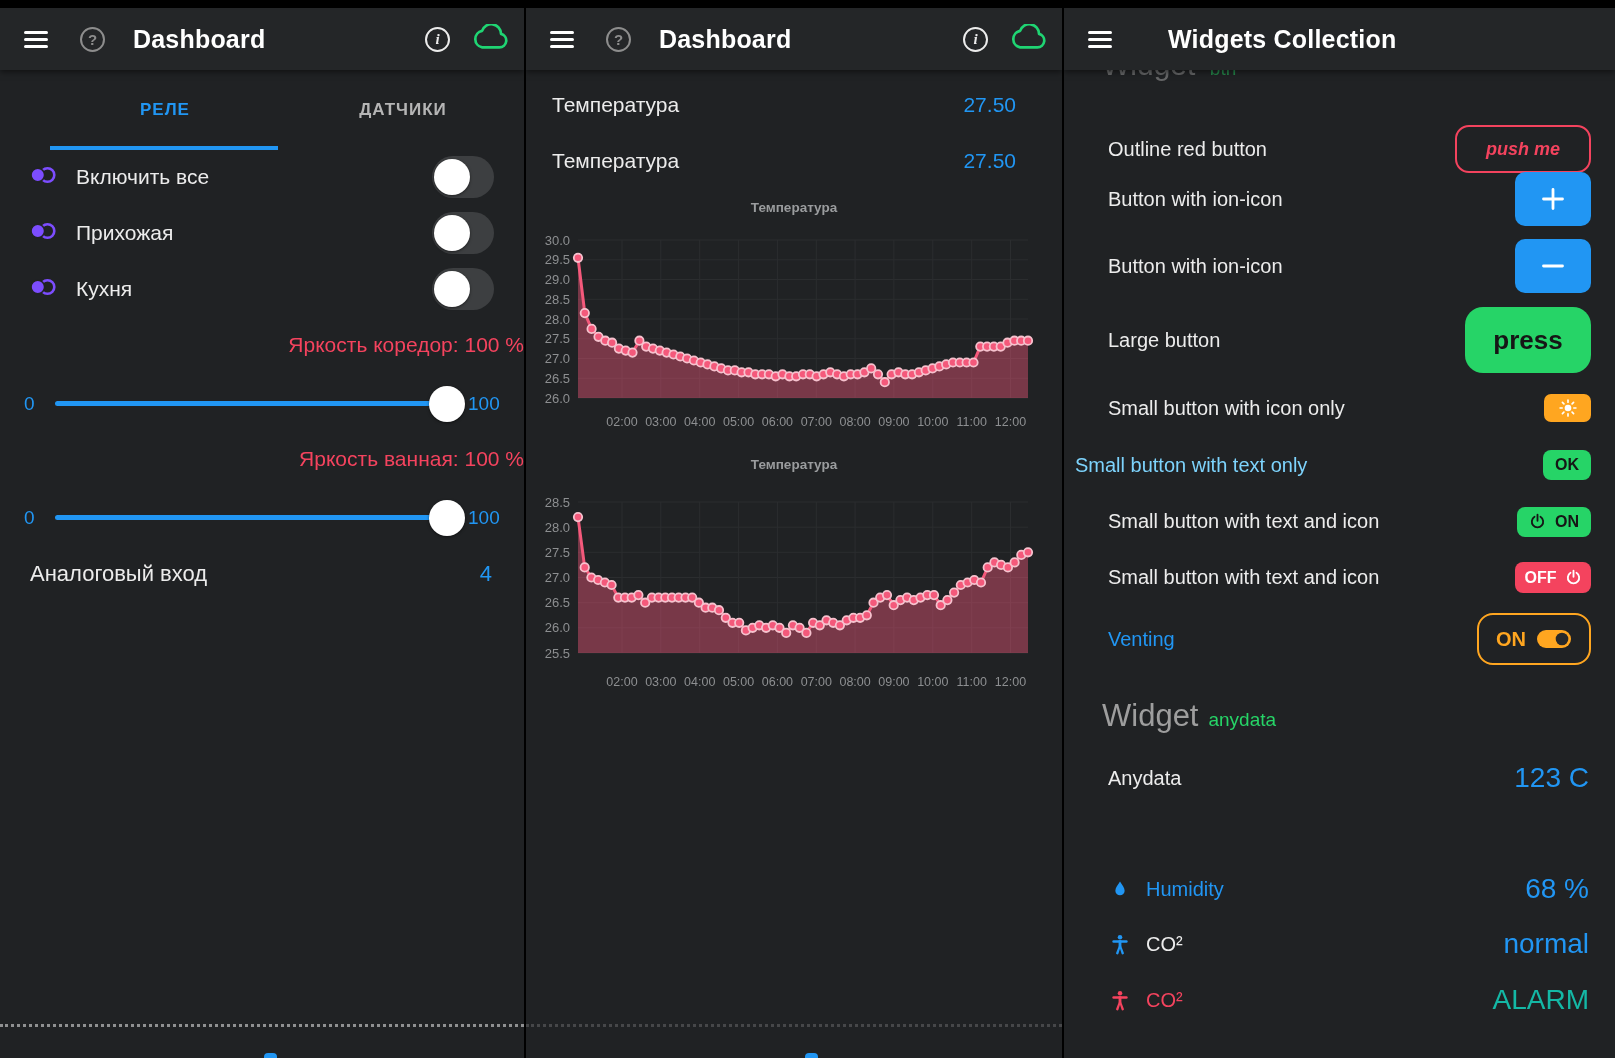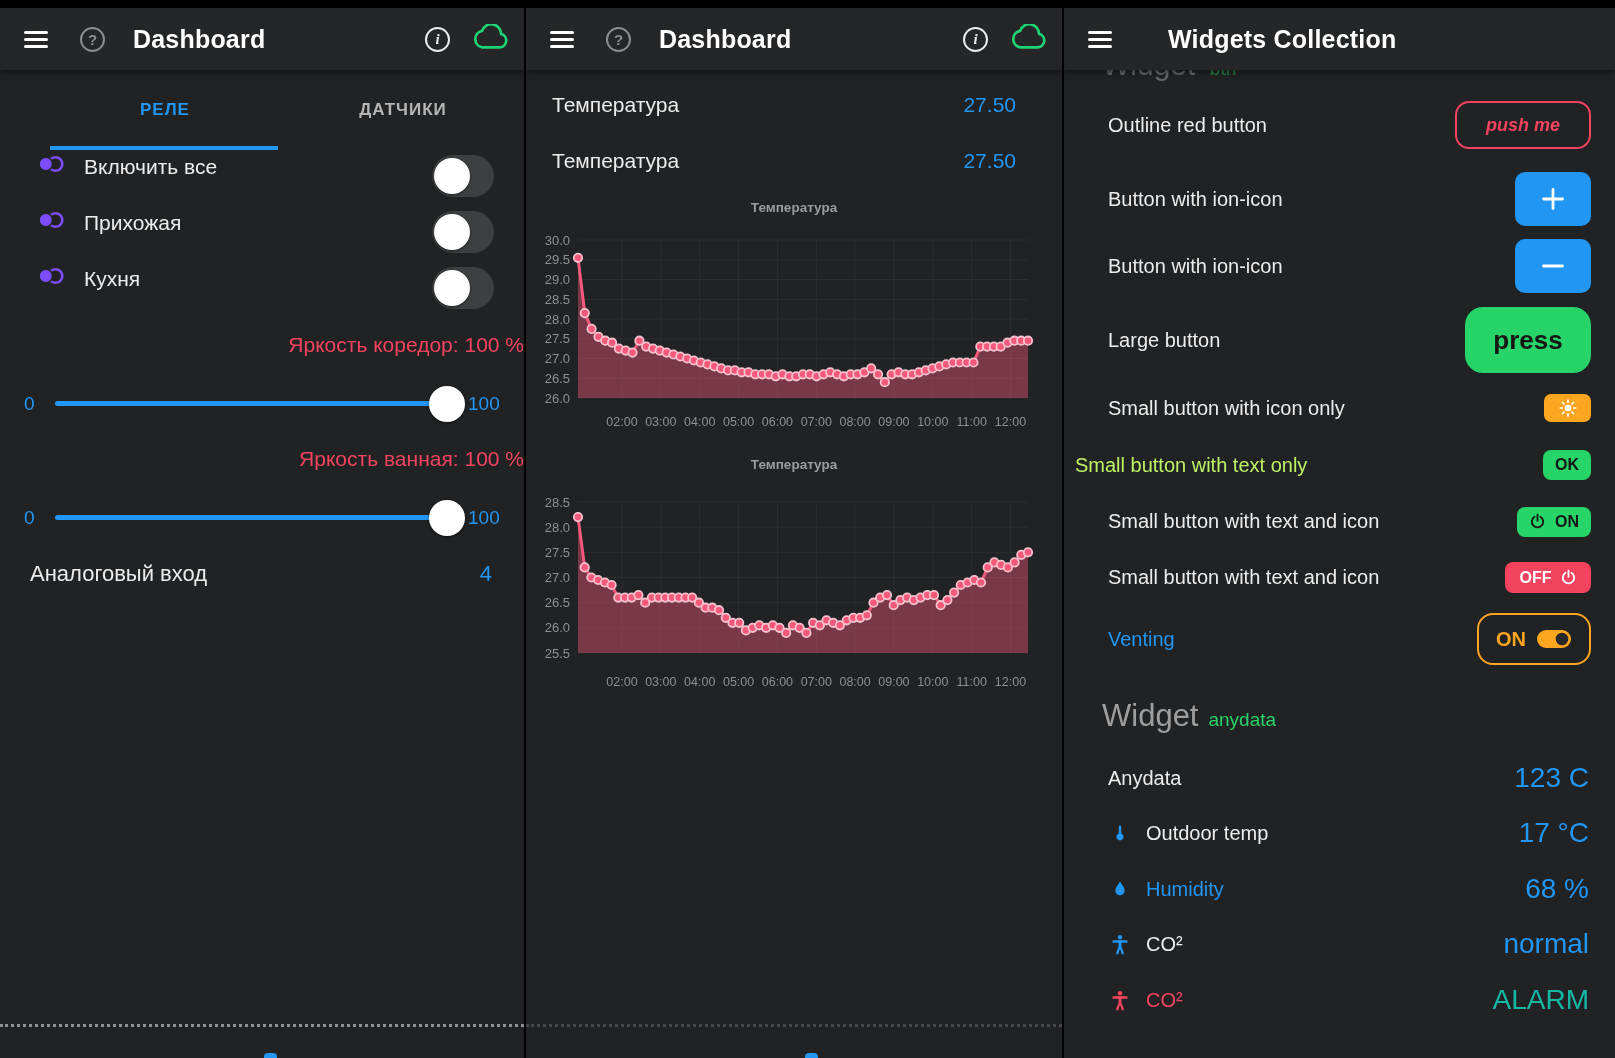--- a/index.html
+++ b/index.html
@@ -20,21 +20,21 @@
   .q-icon{border:2px solid #8d8d8d;color:#8d8d8d;margin-left:32px;}
   .i-icon{border:2px solid #ececec;color:#ececec;font-family:"Liberation Serif",serif;font-style:italic;}
   .hdr-title{color:#fff;font-size:25px;font-weight:bold;margin-left:28px;letter-spacing:.2px;}
   .hdr-right{position:absolute;right:14px;display:flex;align-items:center;gap:22px;}
   
   .tabbar{position:absolute;top:70px;left:0;right:2px;height:80px;display:flex;padding-left:46px;}
   .tab{flex:1;display:flex;align-items:center;justify-content:center;position:relative;
        font-size:17px;font-weight:bold;letter-spacing:1px;color:#b5b5b5;cursor:pointer;}
   .tab.active{color:#2196F3;}
   .tab.active .underline{position:absolute;left:4px;right:6px;bottom:0;height:4px;background:#2196F3;}
-  .sw-row{position:absolute;left:0;right:0;height:44px;display:flex;align-items:flex-start;padding-left:36px;}
+  .sw-row{position:absolute;left:0;right:0;height:44px;display:flex;align-items:center;padding-left:28px;}
   .sw-row .rowlabel{color:#ececec;font-size:21px;margin-left:18px;}
   .mswitch{position:absolute;right:30px;width:62px;height:42px;cursor:pointer;}
   .mswitch .track{position:absolute;inset:0;border-radius:21px;background:#3d3f41;}
   .mswitch .knob{position:absolute;left:2px;top:3px;width:36px;height:36px;border-radius:50%;background:#fff;
                  box-shadow:0 1px 3px rgba(0,0,0,.5);}
   .slider-title{position:absolute;left:0;right:0;text-align:right;color:#F4435E;font-size:21px;}
   .slider-row{position:absolute;left:0;right:0;height:40px;}
   .slider-min{position:absolute;left:24px;top:9px;color:#2196F3;font-size:19px;}
   .slider-max{position:absolute;left:468px;top:9px;color:#2196F3;font-size:19px;}
   .slider-track{position:absolute;left:55px;right:62px;top:17px;height:5px;background:#2196F3;border-radius:3px;cursor:pointer;}
@@ -52,35 +52,35 @@
   .read-row .rowvalue{position:absolute;right:46px;color:#2196F3;font-size:21px;}
   .chart-title{position:absolute;left:0;right:0;text-align:center;color:#9a9c9e;font-size:13.5px;font-weight:bold;}
   .chart-box{position:absolute;left:0;width:536px;height:218px;}
   
   .clipped-heading{position:absolute;top:70px;left:38px;height:16px;overflow:hidden;opacity:.55;}
   .clipped-heading .inner{display:block;margin-top:-22px;white-space:nowrap;}
   .wtitle{color:#9e9e9e;font-size:30px;}
   .wsub{color:#26d467;font-size:19px;margin-left:10px;}
   .rrow{position:absolute;left:0;right:0;display:flex;align-items:center;}
   .rlabel{color:#ececec;font-size:20px;margin-left:44px;}
-  .rlabel.green{color:#bef264;margin-left:11px;}
+  .rlabel.green{color:#7dd3fc;margin-left:11px;}
   .rlabel.blue{color:#2196F3;}
   .btnwrap{position:absolute;right:24px;display:flex;align-items:center;}
   button{font-family:"Liberation Sans",sans-serif;border:none;cursor:pointer;display:flex;
          align-items:center;justify-content:center;}
   .btn-outline-red{width:136px;height:48px;border-radius:14px;background:transparent;border:2px solid #F4435E;
                    color:#F4435E;font-size:18px;font-weight:bold;font-style:italic;}
   .btn-blue{width:76px;height:54px;border-radius:10px;background:#2196F3;}
   .btn-green-lg{width:126px;height:66px;border-radius:18px;background:#26d467;color:#161616;
                 font-size:26px;font-weight:600;}
   .btn-orange-sm{width:47px;height:28px;border-radius:7px;background:#FFA620;}
   .btn-green-sm{height:30px;border-radius:8px;background:#26d467;color:#161616;font-size:16px;font-weight:bold;gap:9px;}
   .btn-ok{width:48px;}
   .btn-on{width:74px;}
-  .btn-red-sm{width:86px;height:31px;border-radius:8px;background:#F4435E;color:#fff;font-size:16px;
+  .btn-red-sm{width:76px;height:31px;border-radius:8px;background:#F4435E;color:#fff;font-size:16px;
               font-weight:bold;gap:8px;}
   .btn-outline-orange{width:114px;height:52px;border-radius:16px;background:transparent;border:2px solid #FFA620;
                       color:#FFA620;font-size:20px;font-weight:bold;gap:10px;}
   .wheading{position:absolute;left:38px;display:flex;align-items:baseline;}
   .wheading .wtitle{font-size:31px;}
   .data-row{position:absolute;left:0;right:0;height:36px;display:flex;align-items:center;padding-left:44px;}
   .data-row .dicon{width:24px;display:flex;justify-content:center;margin-right:14px;}
   .data-row .dlabel{color:#ececec;font-size:20px;}
   .data-row .dlabel.blue{color:#2196F3;}
   .data-row .dlabel.red{color:#F4435E;}
@@ -454,21 +454,21 @@
     <span class="hdr-title" style="margin-left:56px">Widgets Collection</span>
   </div>
 
   <div class="clipped-heading">
     <span class="inner">
       <span class="wtitle">Widget</span>
       <span class="wsub">btn</span>
     </span>
   </div>
 
-  <div class="rrow" style="top:100px;height:50px">
+  <div class="rrow" style="top:124px;height:50px">
     <span class="rlabel">Outline red button</span>
     <div class="btnwrap">
         <button class="btn-outline-red">push me</button>
       </div>
   </div>
 
   <div class="rrow" style="top:172px;height:54px">
     <span class="rlabel">Button with ion-icon</span>
     <div class="btnwrap">
         <button class="btn-blue">
@@ -560,29 +560,20 @@
   <div class="wheading" style="top:698px">
     <span class="wtitle">Widget</span>
     <span class="wsub">anydata</span>
   </div>
 
   <div class="data-row" style="top:760px">
     <span class="dlabel">Anydata</span>
     <span class="dvalue blue">123 C</span>
   </div>
 
-  <div class="data-row" style="top:815px">
-    <span class="dicon blue-ic">
-      <svg width="18" height="22" viewBox="0 0 24 24">
-          <path d="M10.4 3.6a1.6 1.6 0 0 1 3.2 0v9a4.8 4.8 0 1 1-3.2 0z" fill="currentColor"></path>
-        </svg>
-    </span>
-    <span class="dlabel">Outdoor temp</span>
-    <span class="dvalue blue">17 °C</span>
-  </div>
 
   <div class="data-row" style="top:871px">
     <span class="dicon blue-ic">
       <svg width="18" height="22" viewBox="0 0 24 24">
           <path d="M12 2C9.2 6.7 5.8 10.2 5.8 14.2a6.2 6.2 0 0 0 12.4 0C18.2 10.2 14.8 6.7 12 2z" fill="currentColor"></path>
         </svg>
     </span>
     <span class="dlabel blue">Humidity</span>
     <span class="dvalue blue">68 %</span>
   </div>

